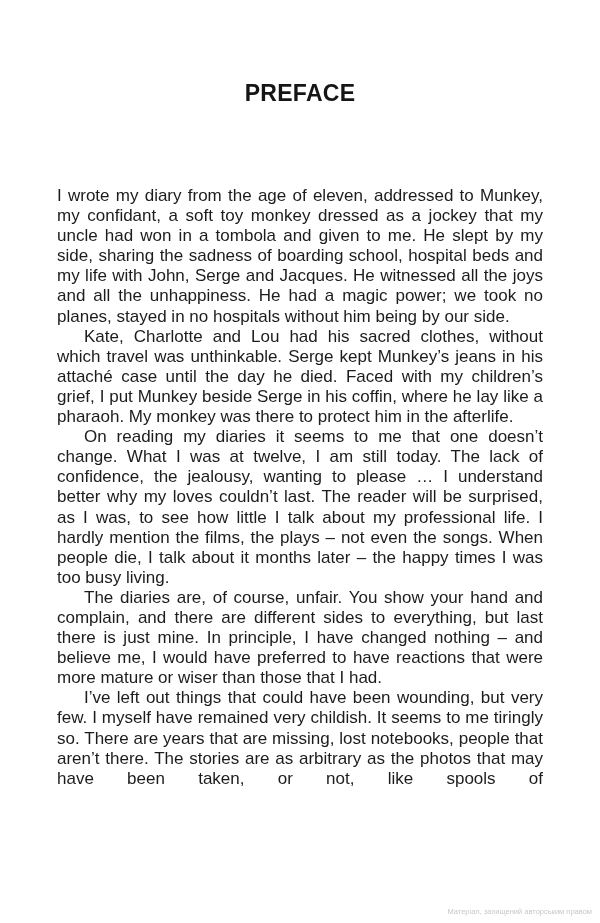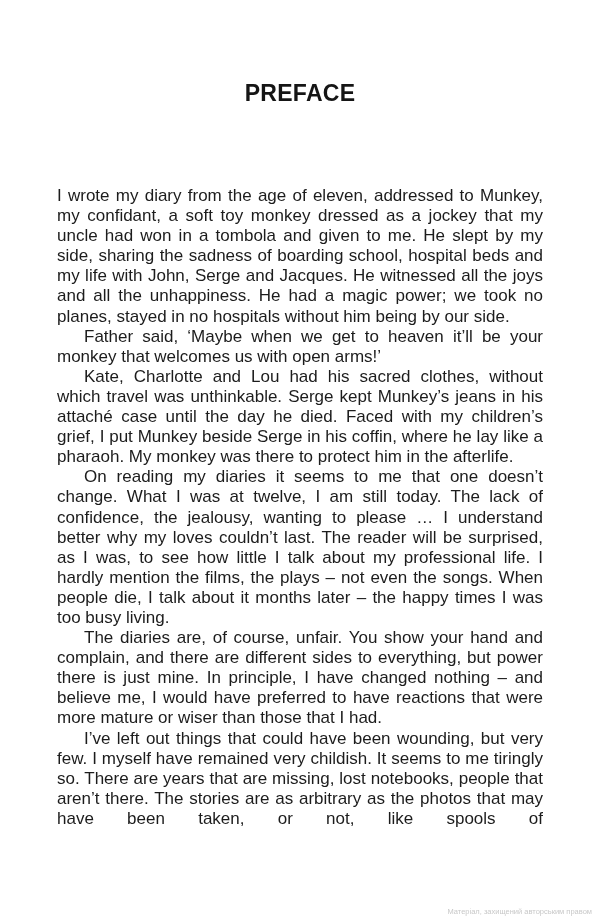--- a/index.html
+++ b/index.html
@@ -55,20 +55,19 @@
       text-align: right;
     }
   </style>
 </head>
 <body>
 
 <h1 class="page-title" style="margin:0;">PREFACE</h1>
 
 <div class="body-text">
   <p class="para">I wrote my diary from the age of eleven, addressed to Munkey, my confidant, a soft toy monkey dressed as a jockey that my uncle had won in a tombola and given to me. He slept by my side, sharing the sadness of boarding school, hospital beds and my life with John, Serge and Jacques. He witnessed all the joys and all the unhappiness. He had a magic power; we took no planes, stayed in no hospitals without him being by our side.</p>
-  <p class="para indent">Father said, ‘Maybe when we get to heaven it’ll be your monkey that welcomes us with open arms!’</p>
   <p class="para indent">Kate, Charlotte and Lou had his sacred clothes, without which travel was unthinkable. Serge kept Munkey’s jeans in his attaché case until the day he died. Faced with my children’s grief, I put Munkey beside Serge in his coffin, where he lay like a pharaoh. My monkey was there to protect him in the afterlife.</p>
   <p class="para indent">On reading my diaries it seems to me that one doesn’t change. What I was at twelve, I am still today. The lack of confidence, the jealousy, wanting to please … I understand better why my loves couldn’t last. The reader will be surprised, as I was, to see how little I talk about my professional life. I hardly mention the films, the plays – not even the songs. When people die, I talk about it months later – the happy times I was too busy living.</p>
-  <p class="para indent">The diaries are, of course, unfair. You show your hand and complain, and there are different sides to everything, but power there is just mine. In principle, I have changed nothing – and believe me, I would have preferred to have reactions that were more mature or wiser than those that I had.</p>
+  <p class="para indent">The diaries are, of course, unfair. You show your hand and complain, and there are different sides to everything, but last there is just mine. In principle, I have changed nothing – and believe me, I would have preferred to have reactions that were more mature or wiser than those that I had.</p>
   <p class="para indent last">I’ve left out things that could have been wounding, but very few. I myself have remained very childish. It seems to me tiringly so. There are years that are missing, lost notebooks, people that aren’t there. The stories are as arbitrary as the photos that may have been taken, or not, like spools of</p>
 </div>
 
 <div class="watermark">Матеріал, захищений авторським правом</div>
 
 </body></html>

